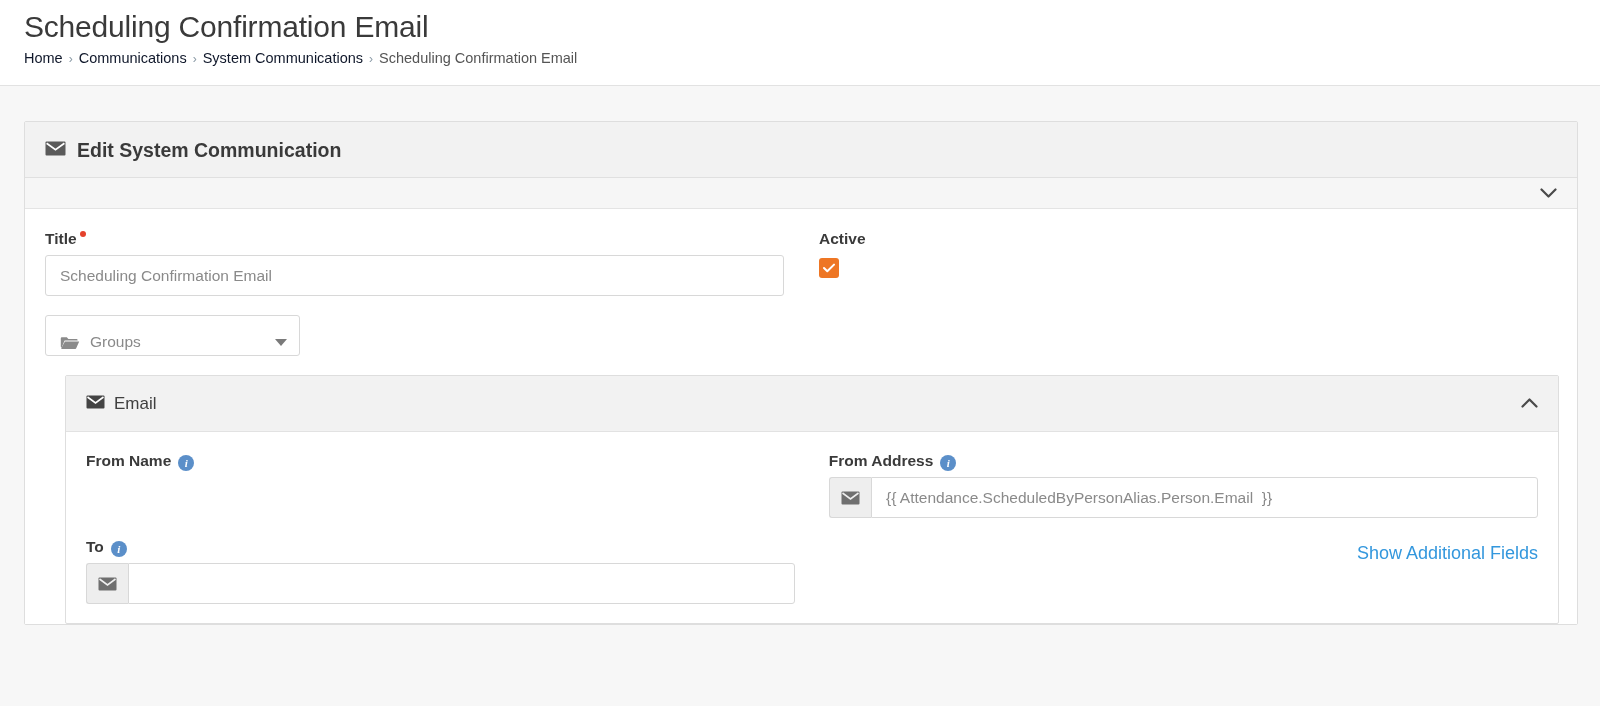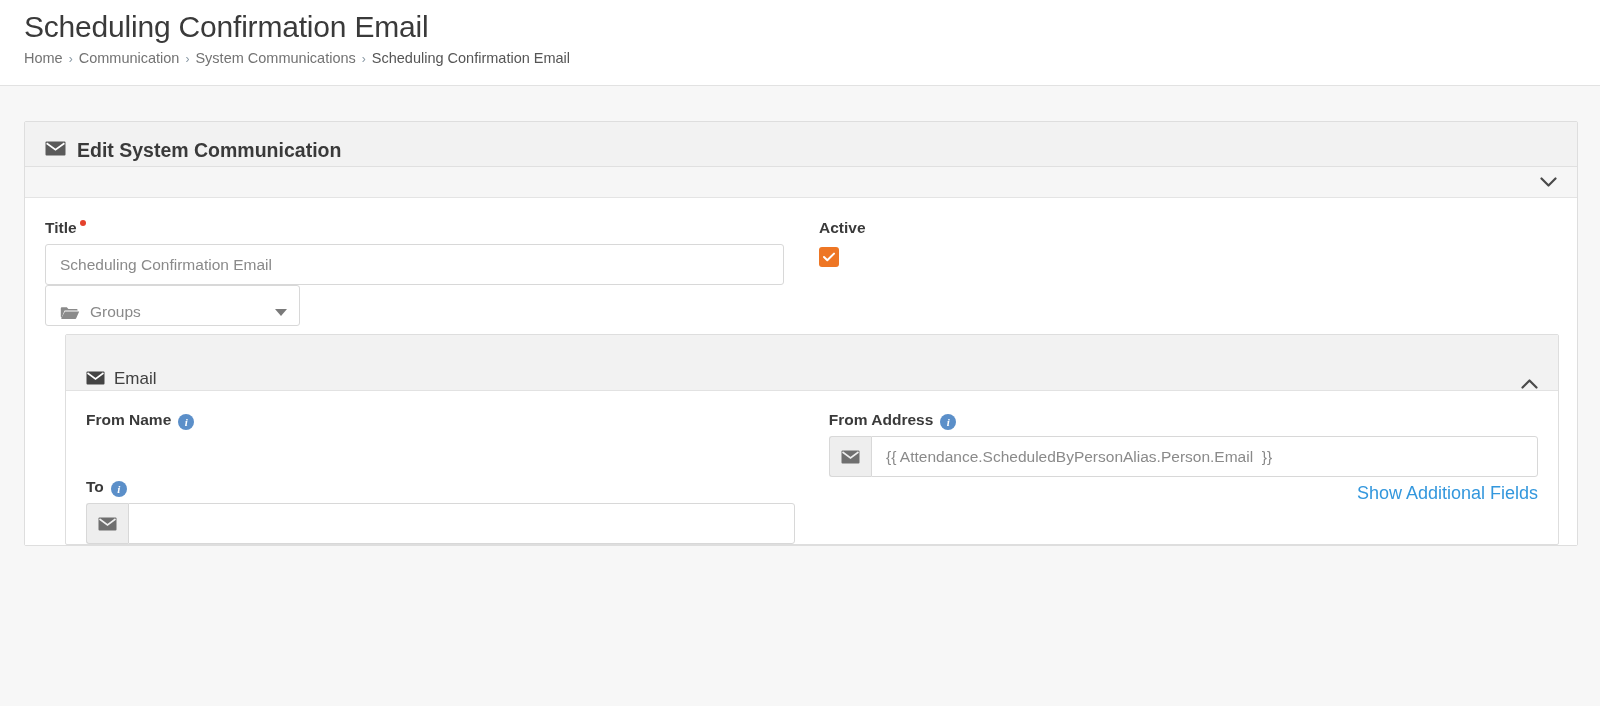--- a/index.html
+++ b/index.html
@@ -36,21 +36,21 @@
     white-space: nowrap;
   }
   .breadcrumb {
     margin-top: 3px;
     font-size: 14.5px;
     line-height: 18px;
     color: #6a6a6a;
     white-space: nowrap;
   }
   .breadcrumb a {
-    color: #737373;
+    color: #0f172a;
     text-decoration: none;
   }
   .breadcrumb .sep {
     color: #8a9aa6;
     margin: 0 6px;
     font-size: 12px;
   }
   .breadcrumb .current {
     color: #555555;
   }
@@ -66,21 +66,21 @@
   
   .panel {
     background: #ffffff;
     border: 1px solid #dedede;
     border-radius: 2px;
     width: 1554px;
   }
   .panel-heading {
     background: #f2f2f2;
     border-bottom: 1px solid #e0e0e0;
-    padding: 16px 20px 4px 20px;
+    padding: 16px 20px 15px 20px;
     display: flex;
     align-items: center;
   }
   .panel-heading .panel-title {
     font-size: 19.5px;
     font-weight: 600;
     color: #3a3a3a;
     line-height: 24px;
   }
   .panel-icon {
@@ -98,21 +98,21 @@
     justify-content: flex-end;
     padding-right: 20px;
   }
   .panel-body {
     padding: 20px 20px 0 20px;
     background: #ffffff;
   }
 
   
   .form-row { display: flex; }
-  .form-group { }
+  .form-group { margin-bottom: 19px; }
   .control-label {
     display: block;
     font-size: 15.5px;
     font-weight: 700;
     color: #3a3a3a;
     margin-bottom: 6px;
     line-height: 20px;
   }
   .required-dot {
     display: inline-block;
@@ -187,21 +187,21 @@
     border: 1px solid #dedede;
     border-radius: 2px;
     background: #ffffff;
     width: 1494px;
   }
   .nested-heading {
     background: #f2f2f2;
     border-bottom: 1px solid #e2e2e2;
     height: 56px;
     display: flex;
-    align-items: flex-end;
+    align-items: center;
     justify-content: space-between;
     padding: 0 20px;
   }
   .nested-title {
     font-size: 17px;
     color: #404040;
     font-weight: 400;
     display: flex;
     align-items: center;
     line-height: 22px;
@@ -258,21 +258,21 @@
   .chevron { cursor: pointer; display: flex; }
 </style>
 </head>
 <body>
 
 <div class="page">
 
   <div class="page-header">
     <h1 class="page-title">Scheduling Confirmation Email</h1>
     <div class="breadcrumb">
-      <a href="#">Home</a><span class="sep">›</span><a href="#">Communication</a><span class="sep">›</span><a href="#">System Communications</a><span class="sep">›</span><span class="current">Scheduling Confirmation Email</span>
+      <a href="#">Home</a><span class="sep">›</span><a href="#">Communications</a><span class="sep">›</span><a href="#">System Communications</a><span class="sep">›</span><span class="current">Scheduling Confirmation Email</span>
     </div>
   </div>
 
   <div class="body-area">
 
     <div class="panel">
 
       <div class="panel-heading">
         <span class="panel-icon">
           <svg width="21" height="15" viewBox="0 0 21 15" aria-hidden="true">

